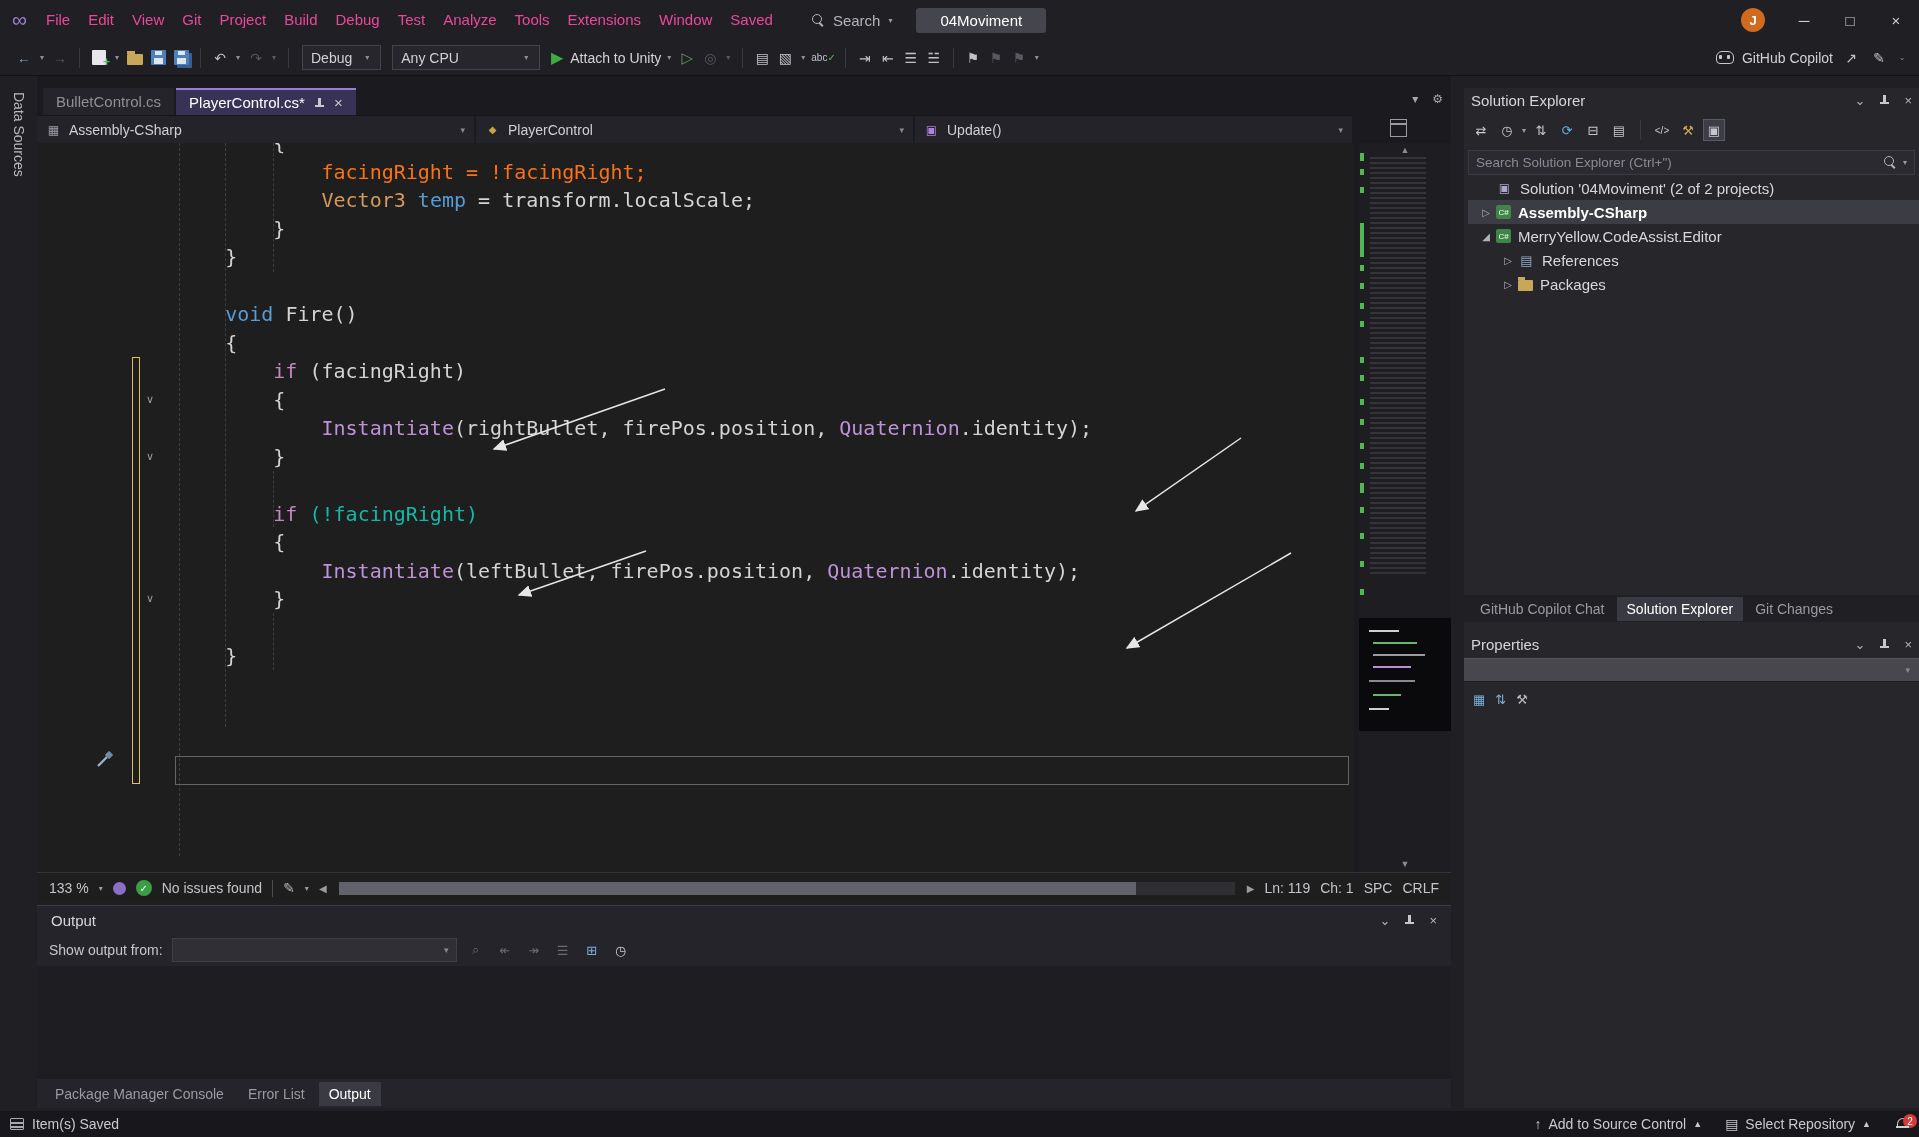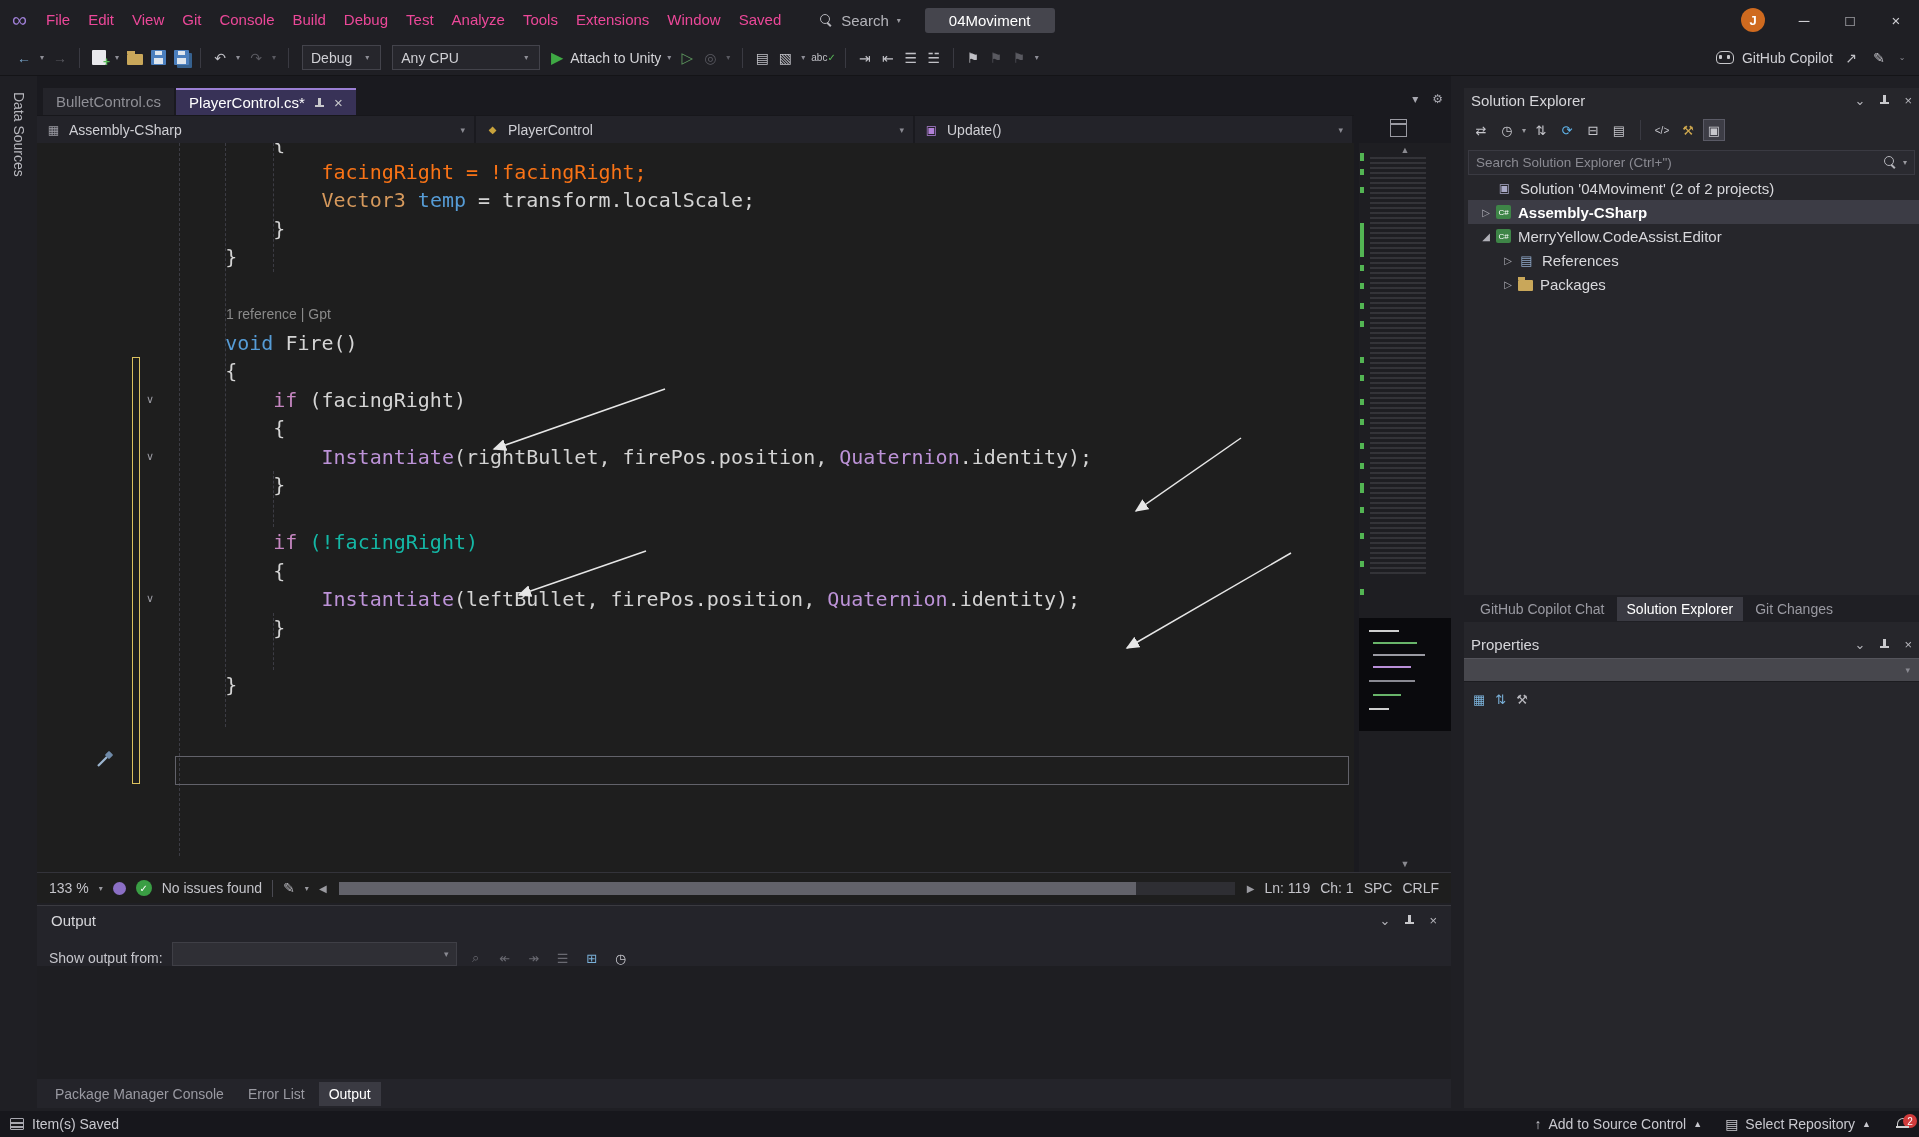--- a/index.html
+++ b/index.html
@@ -96,21 +96,21 @@
 .pdot{width:13px;height:13px;border-radius:50%;background:#8b6fc5;}
 .vsep{width:1px;height:17px;background:#4a4a52;}
 .hsb-track{flex:1;height:13px;background:#2e2e33;position:relative;margin:0 2px;}
 .hsb-thumb{position:absolute;left:0;top:0;height:13px;width:89%;background:#62626a;}
 .sb-arr{color:#9a9aa0;font-size:10px;}
 
 
 .output-panel{position:absolute;left:37px;top:905px;width:1414px;height:203px;background:#24242a;border-top:1px solid #3a3a40;}
 .op-header{height:28px;display:flex;align-items:center;padding:0 14px;font-size:15px;color:#d6d6da;}
 .rp-icons{margin-left:auto;display:flex;gap:14px;align-items:center;color:#b6b6bc;font-size:13px;}
-.op-controls{height:32px;display:flex;align-items:flex-end;gap:9px;padding:0 12px;font-size:14px;color:#c6c6cc;}
+.op-controls{height:32px;display:flex;align-items:center;gap:9px;padding:0 12px;font-size:14px;color:#c6c6cc;}
 .op-combo{width:285px;height:24px;background:#2f2f35;border:1px solid #3f3f46;display:flex;align-items:center;padding:0 7px;color:#d0d0d5;}
 .op-combo .bc-dd{font-size:9px;}
 .op-ico{min-width:20px;text-align:center;color:#6a6a72;font-size:13px;}
 .op-content{height:113px;background:#1e1e22;}
 .op-tabs{height:30px;display:flex;align-items:center;gap:4px;padding-left:8px;font-size:14px;}
 .wtab{padding:4px 10px;color:#9a9aa2;}
 .wtab.active{background:#3a3a42;color:#fff;}
 
 
 .right-panel{position:absolute;left:1464px;top:88px;width:455px;height:1020px;background:#26262b;}
@@ -156,21 +156,21 @@
 
 <div class="app">
 
   <header class="titlebar">
     <span class="vs-logo">∞</span>
     <nav class="menu-bar">
         <span class="menu-item">File</span>
         <span class="menu-item">Edit</span>
         <span class="menu-item">View</span>
         <span class="menu-item">Git</span>
-        <span class="menu-item">Console</span>
+        <span class="menu-item">Project</span>
         <span class="menu-item">Build</span>
         <span class="menu-item">Debug</span>
         <span class="menu-item">Test</span>
         <span class="menu-item">Analyze</span>
         <span class="menu-item">Tools</span>
         <span class="menu-item">Extensions</span>
         <span class="menu-item">Window</span>
         <span class="menu-item">Saved</span>
       </nav>
     <div class="t-search">
@@ -309,21 +309,20 @@
         <rect x="11" y="3" width="6" height="6" rx="1" transform="rotate(45 14 6)" fill="#6f8aa8"></rect>
       </svg>
 
       <div class="code-text" id="codeLines">
           <div class="cl"><span style="color: rgb(212, 212, 212);">        {</span></div>
           <div class="cl"><span style="color: #f97316;">            facingRight = !facingRight;</span></div>
           <div class="cl"><span style="color: rgb(212, 212, 212);">            </span><span style="color: rgb(214, 153, 92);">Vector3</span><span style="color: rgb(212, 212, 212);"> </span><span style="color: rgb(86, 156, 214);">temp</span><span style="color: rgb(212, 212, 212);"> = transform.localScale;</span></div>
           <div class="cl"><span style="color: rgb(212, 212, 212);">        }</span></div>
           <div class="cl"><span style="color: rgb(212, 212, 212);">    }</span></div>
           <div class="cl"></div>
-          <div class="cl lens-line"><span style="color: rgb(138, 138, 138);">1 reference | Gpt</span></div>
           <div class="cl"><span style="color: rgb(212, 212, 212);">    </span><span style="color: rgb(86, 156, 214);">void</span><span style="color: rgb(212, 212, 212);"> Fire()</span></div>
           <div class="cl"><span style="color: rgb(212, 212, 212);">    {</span></div>
           <div class="cl"><span style="color: rgb(212, 212, 212);">        </span><span style="color: rgb(197, 134, 192);">if</span><span style="color: rgb(212, 212, 212);"> (facingRight)</span></div>
           <div class="cl"><span style="color: rgb(212, 212, 212);">        {</span></div>
           <div class="cl"><span style="color: rgb(212, 212, 212);">            </span><span style="color: rgb(189, 147, 216);">Instantiate</span><span style="color: rgb(212, 212, 212);">(rightBullet, firePos.position, </span><span style="color: rgb(189, 147, 216);">Quaternion</span><span style="color: rgb(212, 212, 212);">.identity);</span></div>
           <div class="cl"><span style="color: rgb(212, 212, 212);">        }</span></div>
           <div class="cl"></div>
           <div class="cl"><span style="color: rgb(212, 212, 212);">        </span><span style="color: rgb(197, 134, 192);">if</span><span style="color: #14b8a6;"> (!facingRight)</span></div>
           <div class="cl"><span style="color: rgb(212, 212, 212);">        {</span></div>
           <div class="cl"><span style="color: rgb(212, 212, 212);">            </span><span style="color: rgb(189, 147, 216);">Instantiate</span><span style="color: rgb(212, 212, 212);">(leftBullet, firePos.position, </span><span style="color: rgb(189, 147, 216);">Quaternion</span><span style="color: rgb(212, 212, 212);">.identity);</span></div>

